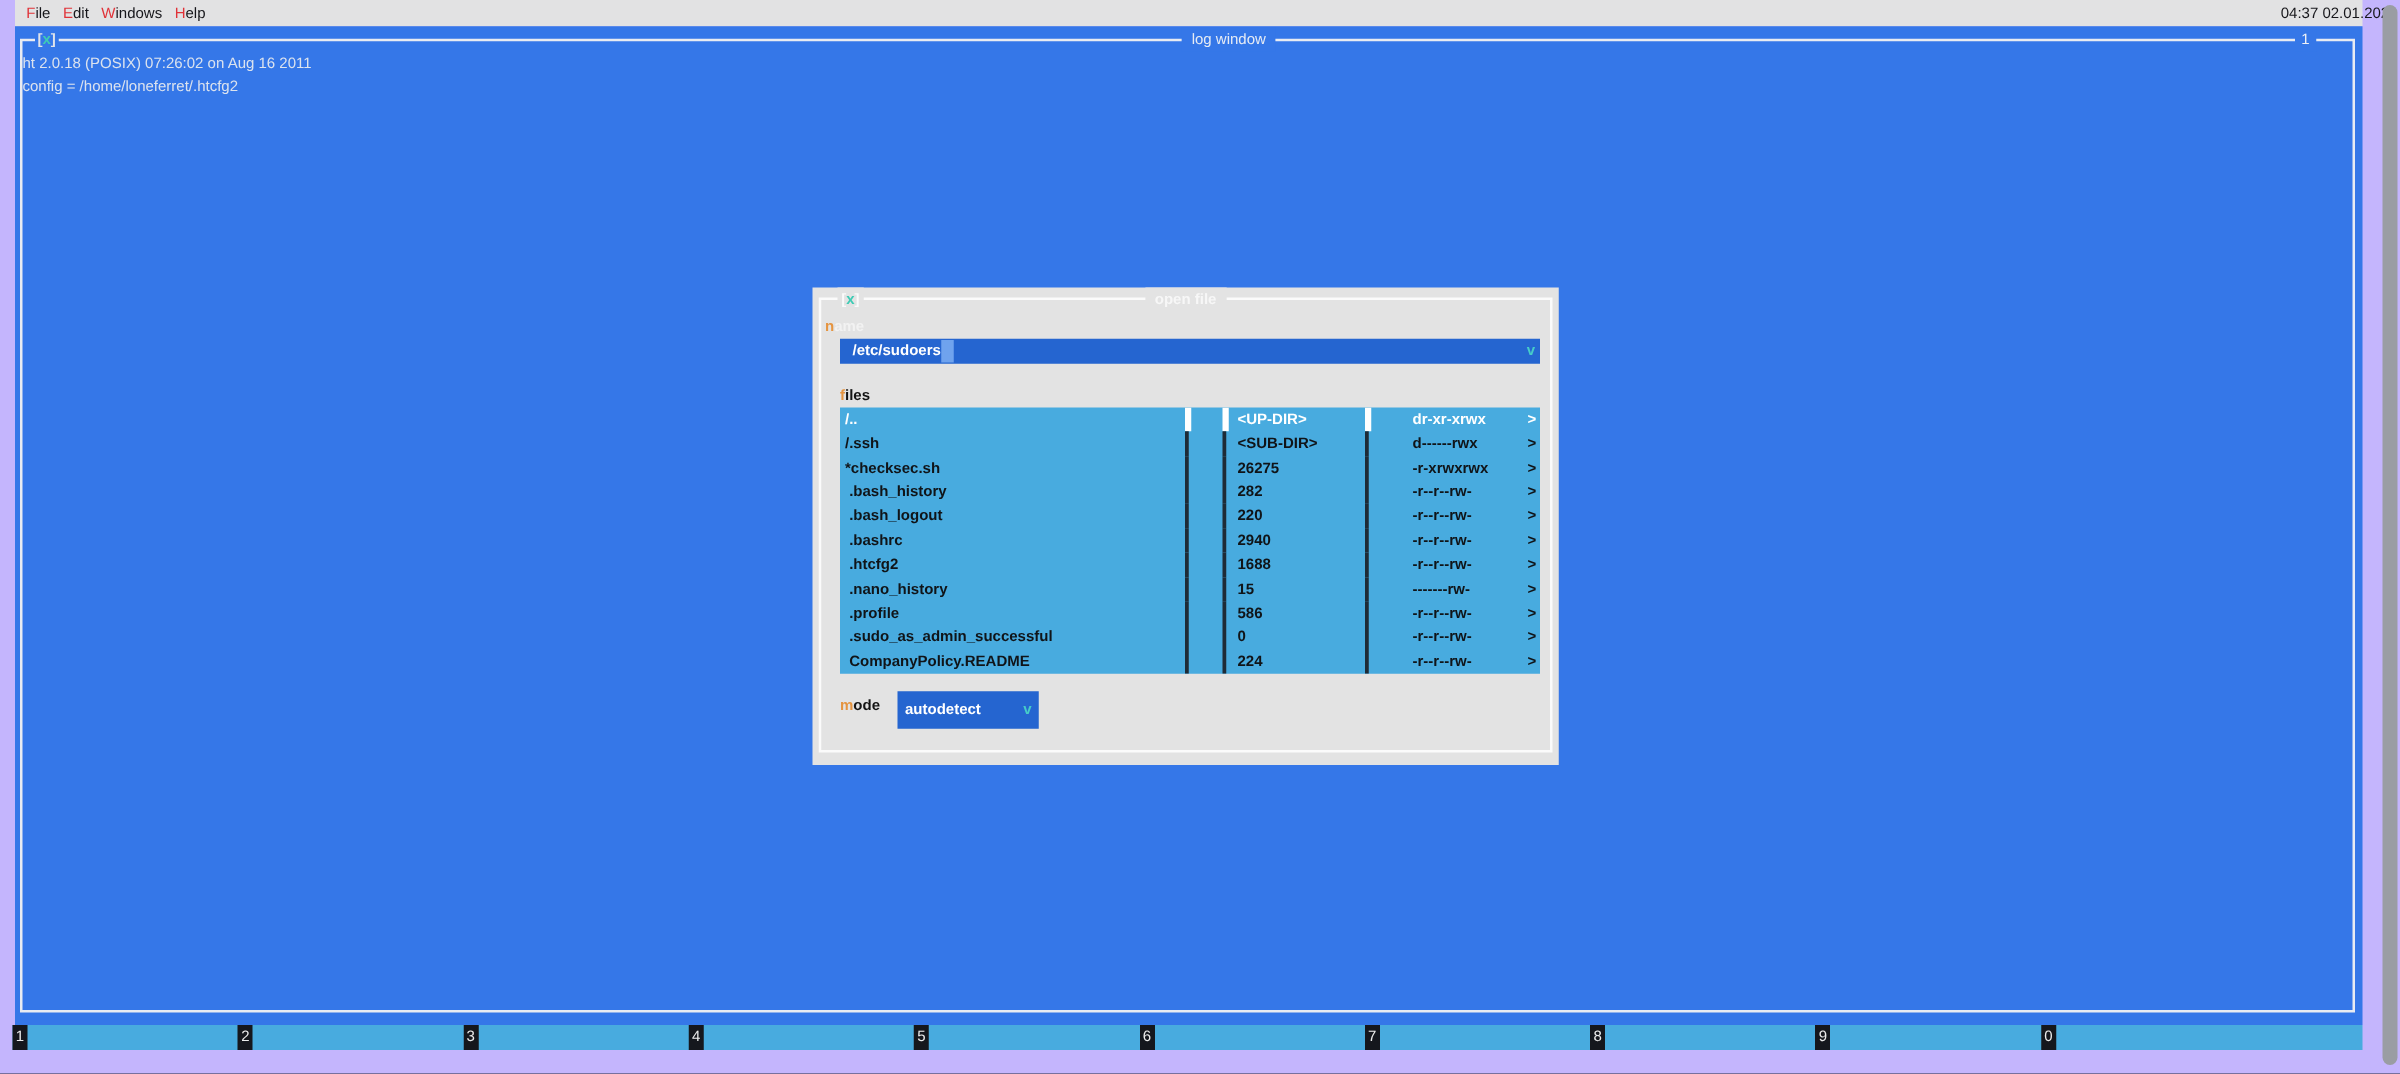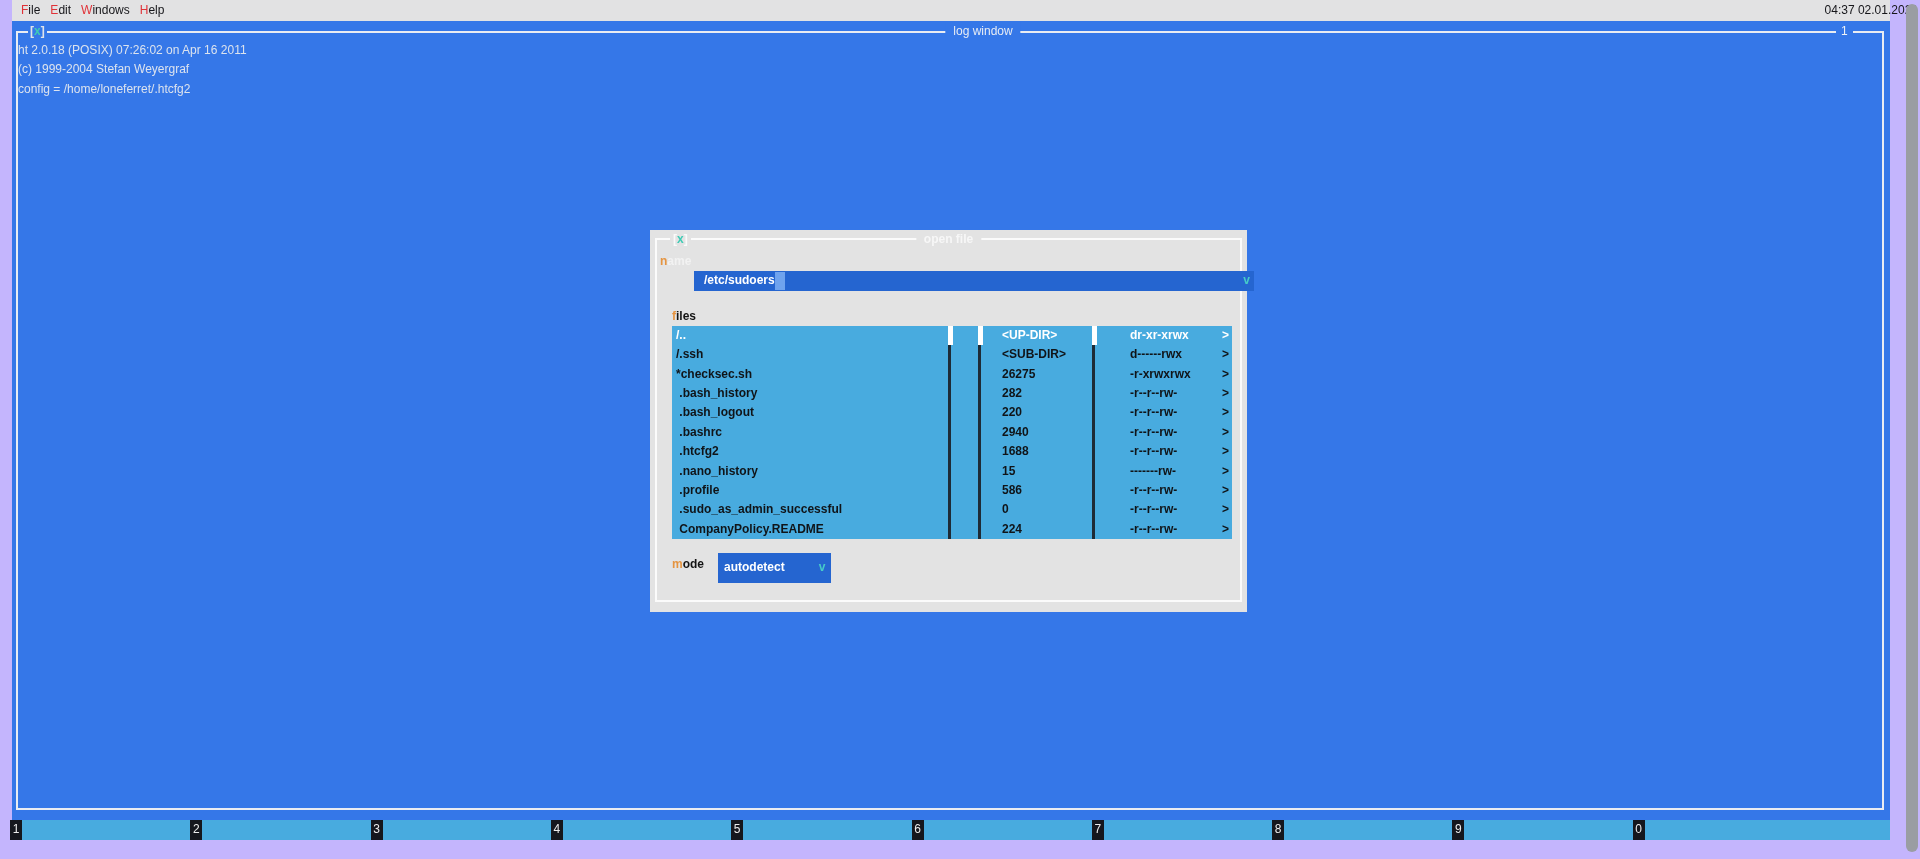--- a/index.html
+++ b/index.html
@@ -61,33 +61,33 @@
     position:absolute;left:50%;top:0;transform:translateX(-50%);
     background:#e3e3e3;padding:0 8px;height:20px;color:#f7f7f7;
   }
   .label-light{position:absolute;left:10px;color:#f2f2f2;}
   .label-dark{position:absolute;left:22px;color:#141414;}
   .lbl-name{top:22px;}
   .lbl-files{top:77px;}
   .lbl-mode{top:325px;}
   .namefield{
     position:absolute;left:22px;top:41px;width:560px;height:20px;
-    background:#2565d0;color:#ffffff;display:flex;align-items:center;cursor:text;margin-left:22px;
+    background:#2565d0;color:#ffffff;display:flex;align-items:center;cursor:text;
   }
   .namefield .val{padding-left:10px;}
   .cursor{display:inline-block;width:10px;height:18px;background:#6fa3ee;margin-left:0;}
   .dd-glyph{position:absolute;right:4px;top:0;color:#46ccc8;}
   
   .filelist{
     position:absolute;left:22px;top:96px;width:560px;height:213px;
     background:#48abdf;overflow:hidden;
   }
   .frow{position:relative;height:19.36px;color:#101418;cursor:pointer;}
   .frow .c-name{position:absolute;left:4px;}
-  .frow .c-size{position:absolute;left:330px;text-align:right;}
+  .frow .c-size{position:absolute;left:318px;text-align:right;}
   .frow .c-perm{position:absolute;left:410px;margin-left:48px;}
   .frow .c-more{position:absolute;right:3px;}
   .frow .sep{position:absolute;top:0;width:3px;height:100%;background:#1e2b36;}
   .frow .sep1{left:276px;}
   .frow .sep2{left:306px;}
   .frow .sep3{left:420px;}
   .frow.selected{color:#ffffff;}
   .frow.selected .sep{background:#ffffff;width:5px;}
   
   .modedd{
@@ -124,22 +124,21 @@
     <span class="menu-item hotkey-red pre"><span class="hk">H</span><span>elp</span></span>
   </div>
   <div class="clock pre">04:37 02.01.2021</div>
 
   <div class="logwindow">
     <div class="wborder"></div>
     <div class="wclose">[<span class="x">x</span>]</div>
     <div class="wtitle pre">log window</div>
     <div class="wnum">1</div>
     <div class="loglines">
-      <div class="pre">ht 2.0.18 (POSIX) 07:26:02 on Apr 16 2011</div>
-      <div class="pre">(c) 1999-2004 Stefan Weyergraf</div>
+      <div class="pre">ht 2.0.18 (POSIX) 07:26:02 on Aug 16 2011</div>
       <div class="pre">config = /home/loneferret/.htcfg2</div>
     </div>
 
     <div class="dialog" style="left:638px;top:209px;">
       <div class="dborder"></div>
       <div class="dclose">[<span class="x">x</span>]</div>
       <div class="dtitle pre">open file</div>
 
       <div class="label-light lbl-name hotkey-orange pre"><span class="hk-orange">n</span><span>ame</span></div>
       <div class="namefield">

